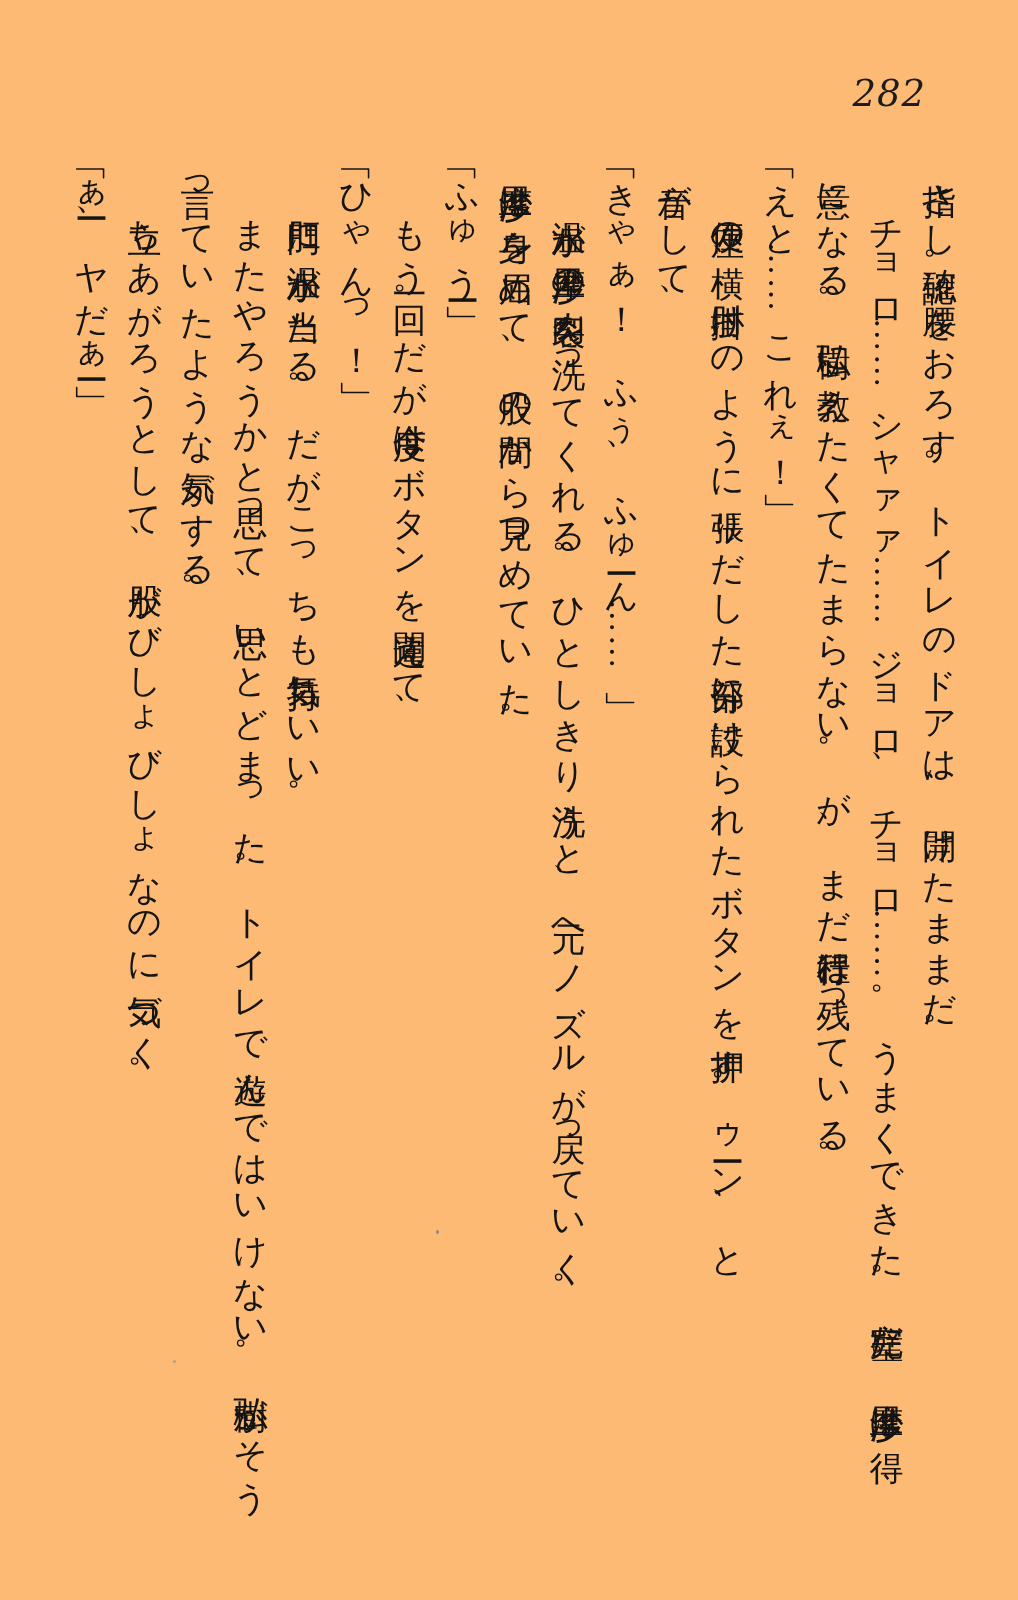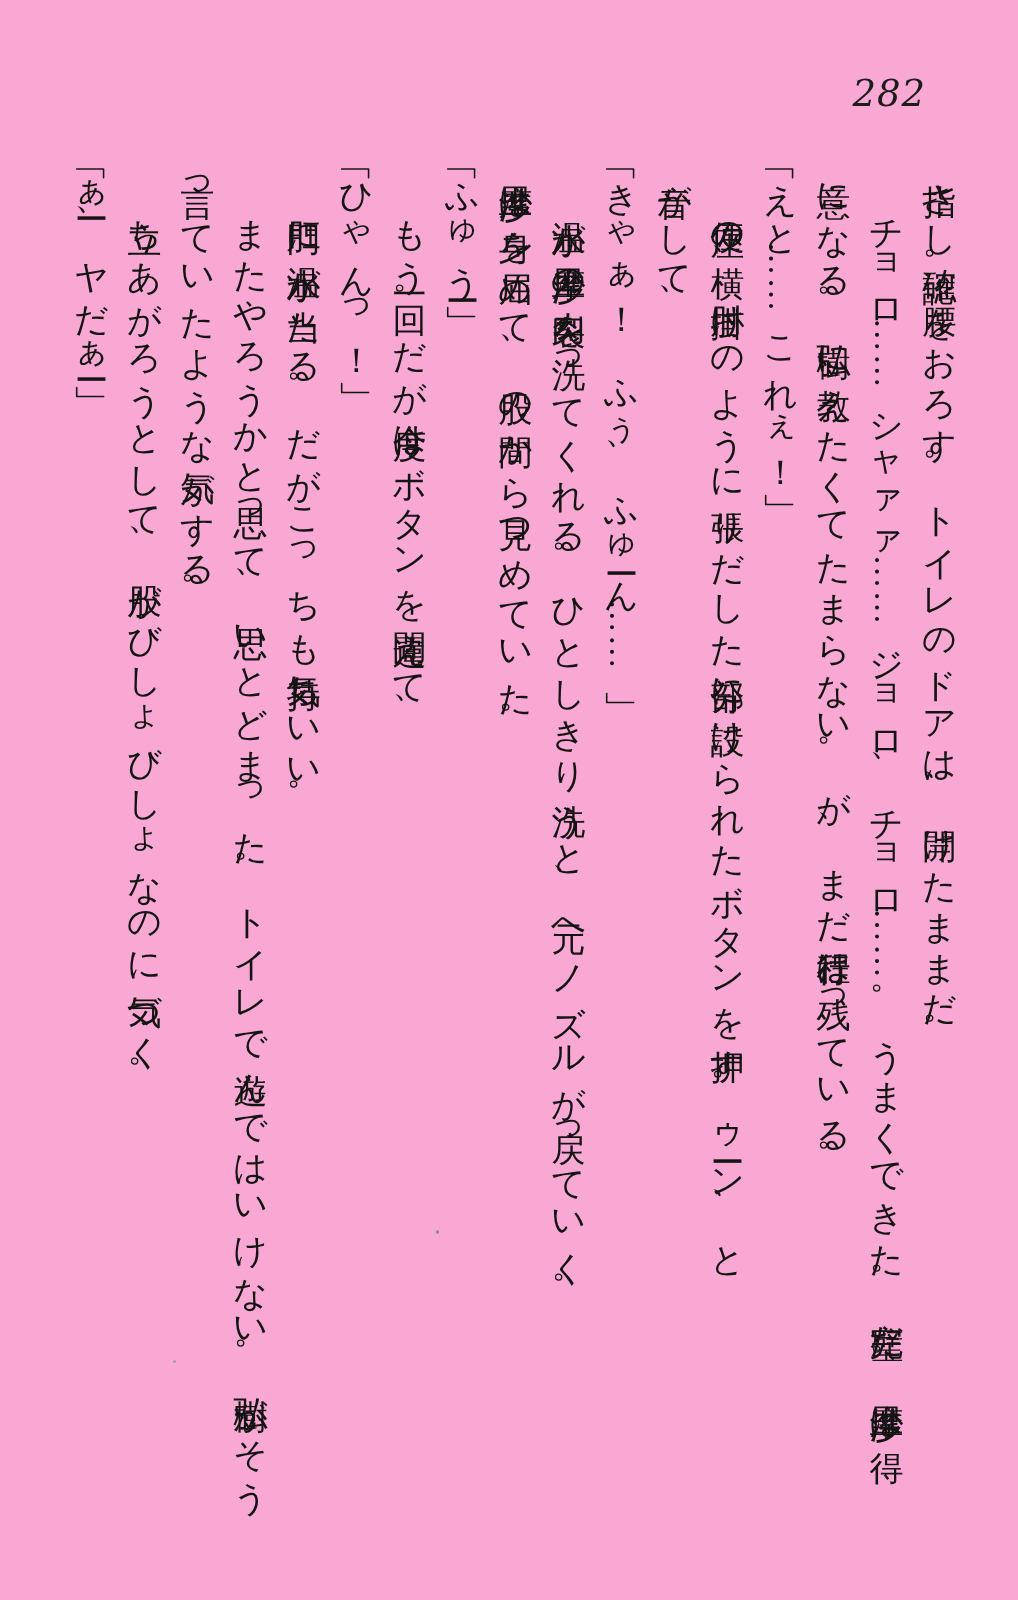--- a/index.html
+++ b/index.html
@@ -4,21 +4,21 @@
 <style>
   html, body {
     margin: 0;
     padding: 0;
     background: #e8e8e8;
   }
   .page {
     position: relative;
     width: 1018px;
     height: 1600px;
-    background: #f9a8d4;
+    background: #fdba74;
     overflow: hidden;
     font-family: "Liberation Serif", "DejaVu Serif", serif;
   }
   .page-number {
     position: absolute;
     top: 72px;
     right: 92px;
     font-size: 37px;
     font-style: italic;
     color: #1c1c1c;

